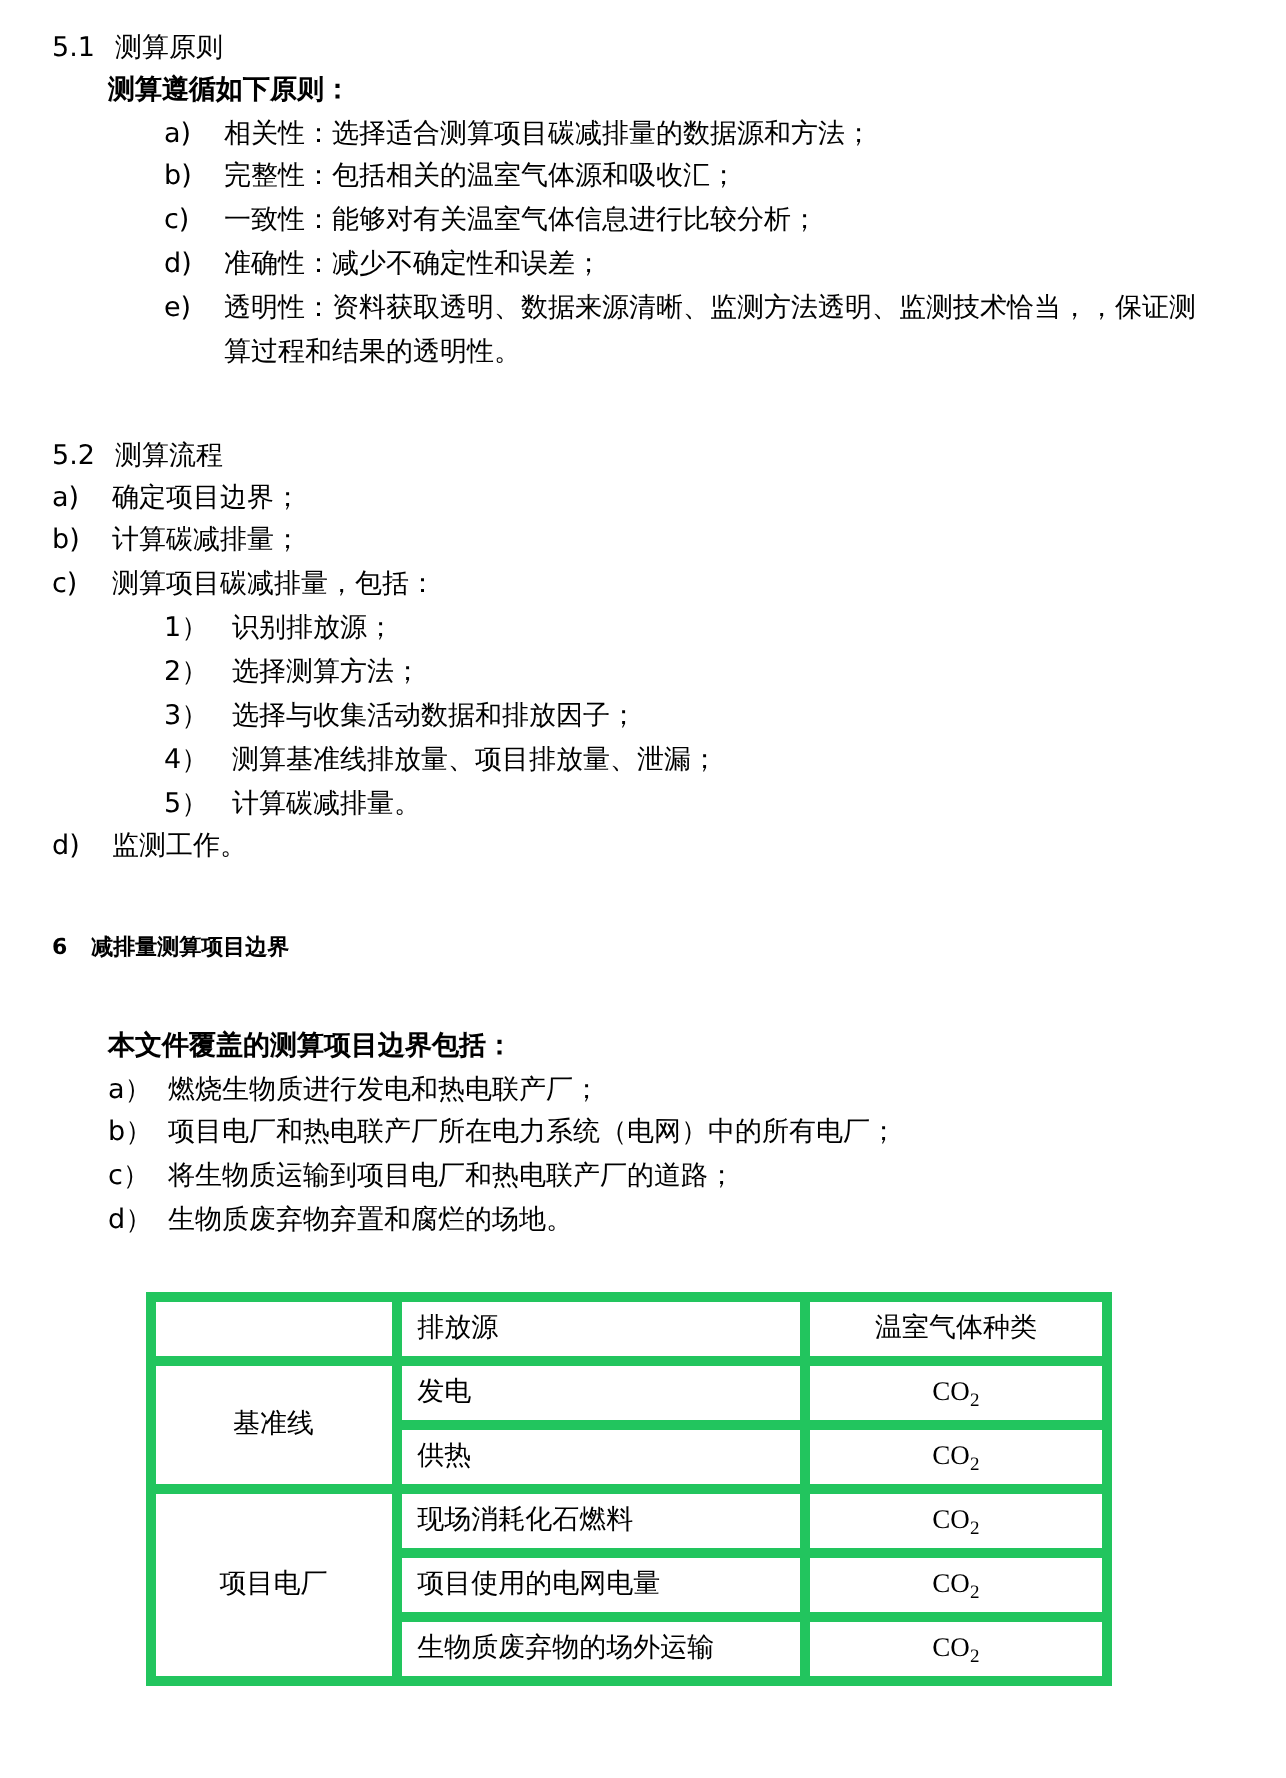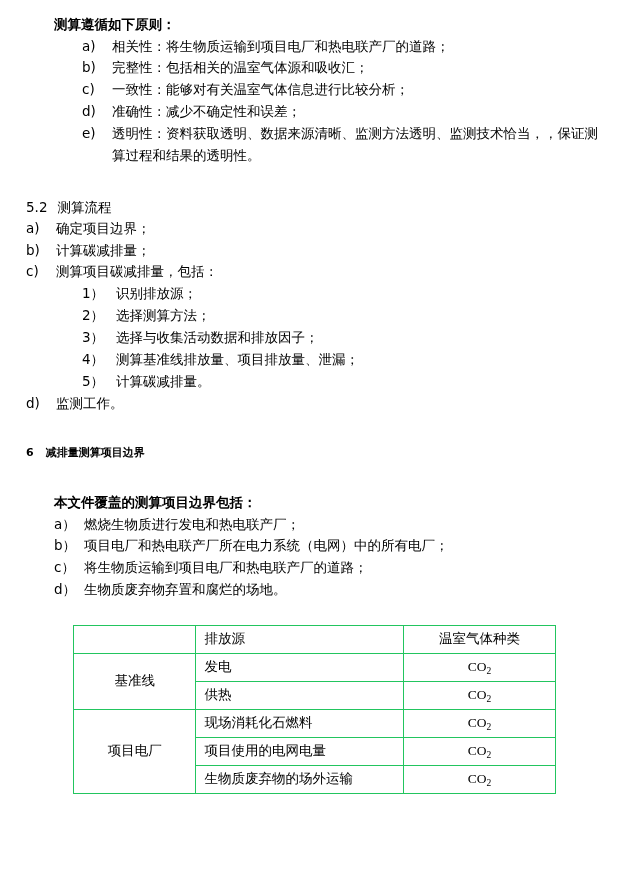--- a/index.html
+++ b/index.html
@@ -66,21 +66,21 @@
     font-size: 13.5px;
     line-height: 1.6;
   }
   table.tb {
     border-collapse: collapse;
     width: 483px;
     margin: 6px auto 0 auto;
     font-size: 13.5px;
   }
   table.tb td, table.tb th {
-    border: 1px solid #22c55e;
+    border: 5px solid #22c55e;
     padding: 3px 8px;
     font-weight: normal;
     line-height: 1.5;
     height: 21px;
     vertical-align: middle;
   }
   table.tb .c-cat { width: 118px; text-align: center; }
   table.tb .c-src { width: 215px; text-align: left; }
   table.tb .c-gas { width: 150px; text-align: center; }
   table.tb thead td { text-align: center; }
@@ -89,26 +89,29 @@
     padding: 14px 40px 0 26px;
   }
   .cjk { font-family: "DejaVu Sans", "Liberation Serif", serif; }
 </style>
 </head>
 <body>
 
 <div class="page">
   <div class="content">
 
+    <div class="sec-head cjk">
+      <span class="num">5.1</span><span>测算原则</span>
+    </div>
 
     <div class="lead cjk ind1">测算遵循如下原则：</div>
 
     <div class="row cjk ind2">
       <span class="mk mk-w">a)</span>
-      <span class="tx">相关性：将生物质运输到项目电厂和热电联产厂的道路；</span>
+      <span class="tx">相关性：选择适合测算项目碳减排量的数据源和方法；</span>
     </div>
     <div class="row cjk ind2">
       <span class="mk mk-w">b)</span>
       <span class="tx">完整性：包括相关的温室气体源和吸收汇；</span>
     </div>
     <div class="row cjk ind2">
       <span class="mk mk-w">c)</span>
       <span class="tx">一致性：能够对有关温室气体信息进行比较分析；</span>
     </div>
     <div class="row cjk ind2">

